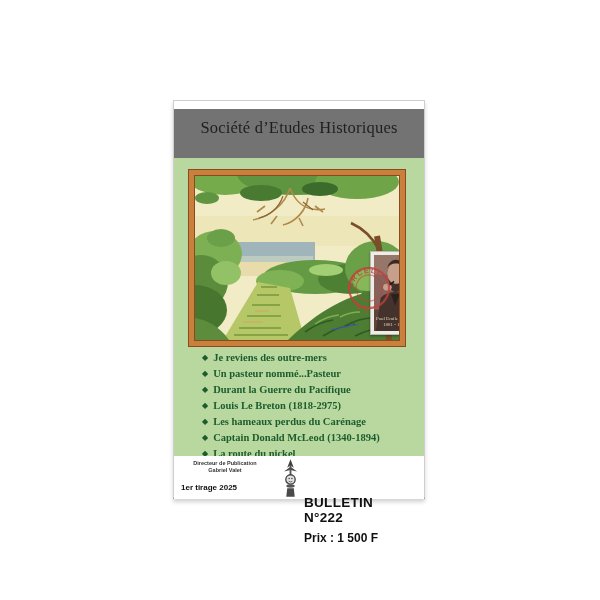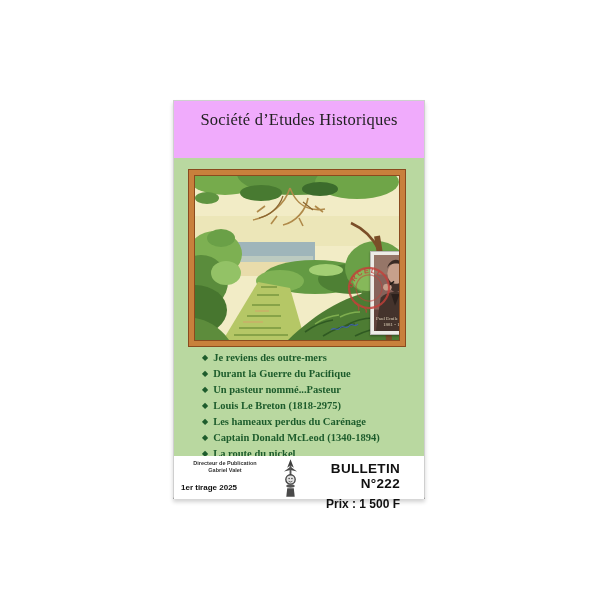--- a/index.html
+++ b/index.html
@@ -5,21 +5,21 @@
   * { margin:0; padding:0; box-sizing:border-box; }
   html,body { width:600px; height:600px; background:#ffffff; overflow:hidden;
               font-family:"Liberation Sans", sans-serif; }
   .stage { position:relative; width:600px; height:600px; background:#ffffff; }
 
   
   .cover { position:absolute; left:173px; top:100px; width:252px; height:399px;
            background:#ffffff; border:1px solid #cfcfcf; border-bottom:2px solid #8f8f8f;
            box-shadow:0 3px 4px rgba(0,0,0,0.18); }
 
-  .title-band { position:absolute; left:0; top:0; width:100%; height:57px; background:#f0abfc;
+  .title-band { position:absolute; left:0; top:8px; width:100%; height:57px; background:#737373;
                 text-align:center; padding-top:7px;
                 font-family:"Liberation Serif", serif; color:#1f1f1f; }
   .title-band .t-line { font-size:16.5px; line-height:23px; letter-spacing:.2px; }
 
   .green-zone { position:absolute; left:0; top:57px; width:100%; height:298px; background:#b9d8a0; }
 
   
   .painting-frame { position:absolute; left:14px; top:11px; width:218px; height:178px;
                     background:#c8803c; border:1px solid #8a4a1e; padding:5px; }
   .painting-canvas { width:100%; height:100%; border:1px solid #8a4a1e; background:#f2ecc6;
@@ -46,21 +46,21 @@
   .bullet { display:inline-block; font-size:8px; margin-right:5px; transform:translateY(-1px);
             font-family:"DejaVu Sans", sans-serif; }
 
   
   .footer { position:absolute; left:0; top:355px; width:100%; height:43px; background:#ffffff;
             display:flex; align-items:stretch; color:#111; }
   .f-left { position:relative; width:102px; flex:0 0 auto; }
   .pub { text-align:center; padding-top:4px; font-size:5.5px; line-height:6.5px; font-weight:bold; color:#333; }
   .edition { position:absolute; left:7px; bottom:7px; font-size:8px; font-weight:bold; }
   .f-logo { flex:0 0 auto; width:28px; display:flex; align-items:center; justify-content:center; }
-  .f-right { flex:1 1 auto; text-align:right; padding-right:24px; }
+  .f-right { flex:1 1 auto; text-align:left; padding-right:24px;margin-top:34px; }
   .bulletin { margin-top:5px; font-size:13.5px; font-weight:bold; letter-spacing:.3px; }
   .price { margin-top:6px; font-size:12px; font-weight:bold; }
 </style>
 </head>
 <body>
 
 <div class="stage">
   <div class="cover">
 
     <div class="title-band">
@@ -155,22 +155,22 @@
                 <textPath href="#pmarc" startOffset="6">URCELL</textPath>
               </text>
               <path d="M6 34 q5 4 2 9 M12 40 q5 3 3 7" stroke="#c4403a" stroke-width="1.4" fill="none" opacity="0.7"></path>
             </svg>
           </div>
         </div>
       </div>
 
       <ul class="article-list">
         <li><span class="bullet">◆</span><span>Je reviens des outre-mers</span></li>
+        <li><span class="bullet">◆</span><span>Un pasteur nommé...Pasteur</span></li>
         <li><span class="bullet">◆</span><span>Durant la Guerre du Pacifique</span></li>
-        <li><span class="bullet">◆</span><span>Un pasteur nommé...Pasteur</span></li>
         <li><span class="bullet">◆</span><span>Louis Le Breton (1818-2975)</span></li>
         <li><span class="bullet">◆</span><span>Les hameaux perdus du Carénage</span></li>
         <li><span class="bullet">◆</span><span>Captain Donald McLeod (1340-1894)</span></li>
         <li><span class="bullet">◆</span><span>La route du nickel</span></li>
       </ul>
     </div>
 
     <div class="footer">
       <div class="f-left">
         <div class="pub">

